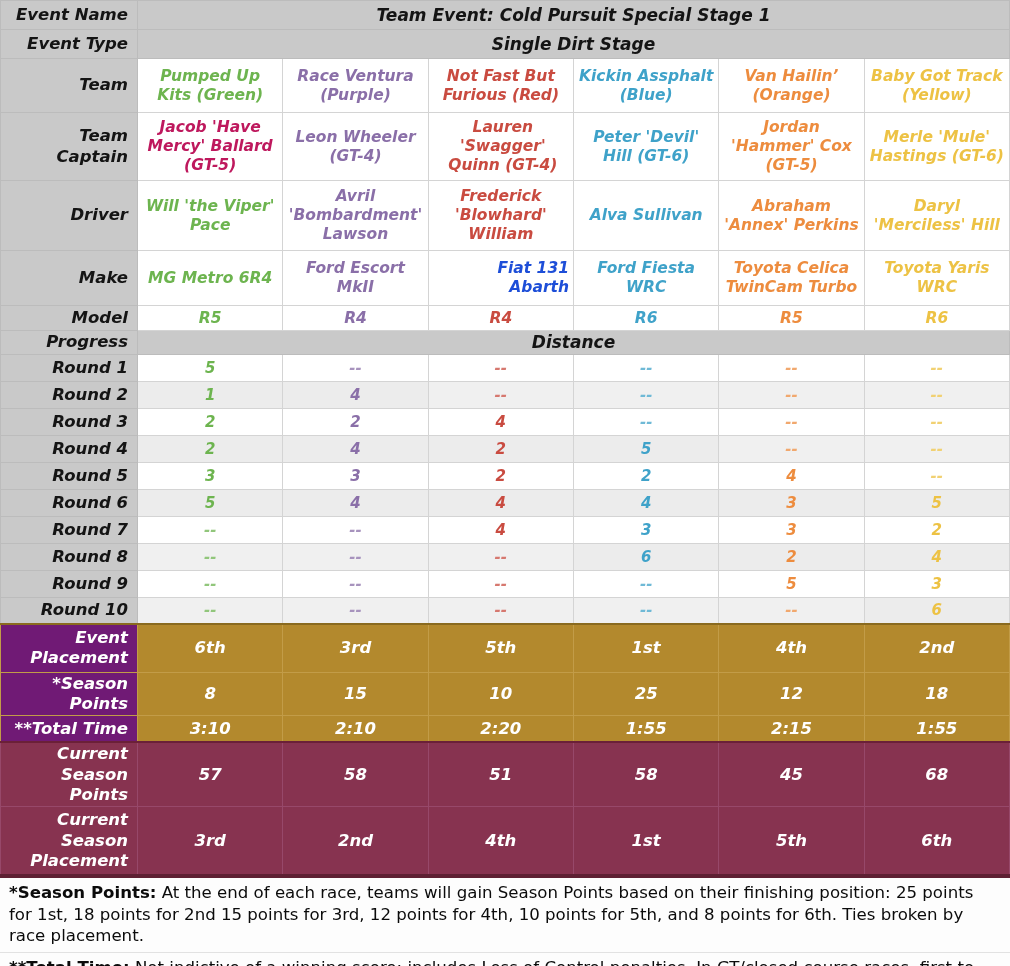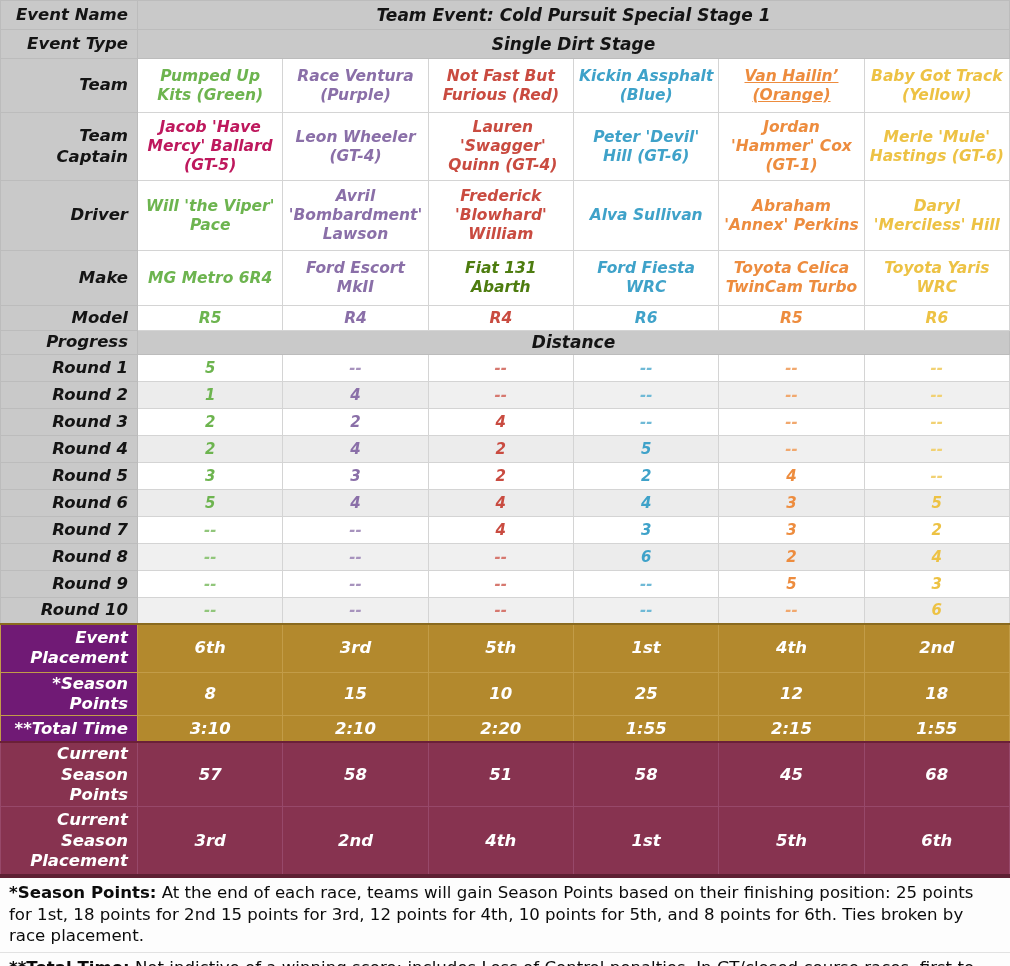--- a/index.html
+++ b/index.html
@@ -58,49 +58,49 @@
     <td class="lbl">Event Type</td>
     <td class="hdrval" colspan="6">Single Dirt Stage</td>
   </tr>
 
   <tr class="r-team">
     <td class="lbl">Team</td>
     <td class="tc" style="color: rgb(109, 180, 79);">Pumped Up Kits (Green)</td>
     <td class="tc" style="color: rgb(138, 111, 168);">Race Ventura (Purple)</td>
     <td class="tc" style="color: rgb(201, 75, 64);">Not Fast But Furious (Red)</td>
     <td class="tc" style="color: rgb(63, 162, 201);">Kickin Assphalt (Blue)</td>
-    <td class="tc" style="color: rgb(237, 140, 62); text-decoration: underline;">Van Hailin’ (Orange)</td>
+    <td class="tc" style="color: rgb(237, 140, 62);">Van Hailin’ (Orange)</td>
     <td class="tc" style="color: rgb(237, 194, 68);">Baby Got Track (Yellow)</td>
   </tr>
 
   <tr class="r-capt">
     <td class="lbl">Team Captain</td>
     <td class="tc" style="color: #be185d;">Jacob 'Have Mercy' Ballard (GT-5)</td>
     <td class="tc" style="color: rgb(138, 111, 168);">Leon Wheeler (GT-4)</td>
     <td class="tc" style="color: rgb(201, 75, 64); padding-left: 8px;">Lauren 'Swagger' Quinn (GT-4)</td>
     <td class="tc" style="color: rgb(63, 162, 201);">Peter 'Devil' Hill (GT-6)</td>
-    <td class="tc" style="color: rgb(237, 140, 62);">Jordan 'Hammer' Cox (GT-1)</td>
+    <td class="tc" style="color: rgb(237, 140, 62);">Jordan 'Hammer' Cox (GT-5)</td>
     <td class="tc" style="color: rgb(237, 194, 68);">Merle 'Mule' Hastings (GT-6)</td>
   </tr>
 
   <tr class="r-driver">
     <td class="lbl">Driver</td>
     <td class="tc" style="color: rgb(109, 180, 79);">Will 'the Viper' Pace</td>
     <td class="tc" style="color: rgb(138, 111, 168);">Avril 'Bombardment' Lawson</td>
     <td class="tc" style="color: rgb(201, 75, 64);">Frederick 'Blowhard' William</td>
     <td class="tc" style="color: rgb(63, 162, 201);">Alva Sullivan</td>
     <td class="tc" style="color: rgb(237, 140, 62);">Abraham 'Annex' Perkins</td>
     <td class="tc" style="color: rgb(237, 194, 68);">Daryl 'Merciless' Hill</td>
   </tr>
 
   <tr class="r-make">
     <td class="lbl">Make</td>
     <td class="tc" style="color: rgb(109, 180, 79);">MG Metro 6R4</td>
     <td class="tc" style="color: rgb(138, 111, 168);">Ford Escort MkII</td>
-    <td class="tc" style="color: #4d7c0f;">Fiat 131 Abarth</td>
+    <td class="tc" style="color: #1d4ed8; text-align: right;">Fiat 131 Abarth</td>
     <td class="tc" style="color: rgb(63, 162, 201);">Ford Fiesta WRC</td>
     <td class="tc" style="color: rgb(237, 140, 62);">Toyota Celica TwinCam Turbo</td>
     <td class="tc" style="color: rgb(237, 194, 68);">Toyota Yaris WRC</td>
   </tr>
 
   <tr class="r-model">
     <td class="lbl">Model</td>
     <td class="tc" style="color: rgb(109, 180, 79);">R5</td>
     <td class="tc" style="color: rgb(138, 111, 168);">R4</td>
     <td class="tc" style="color: rgb(201, 75, 64);">R4</td>

